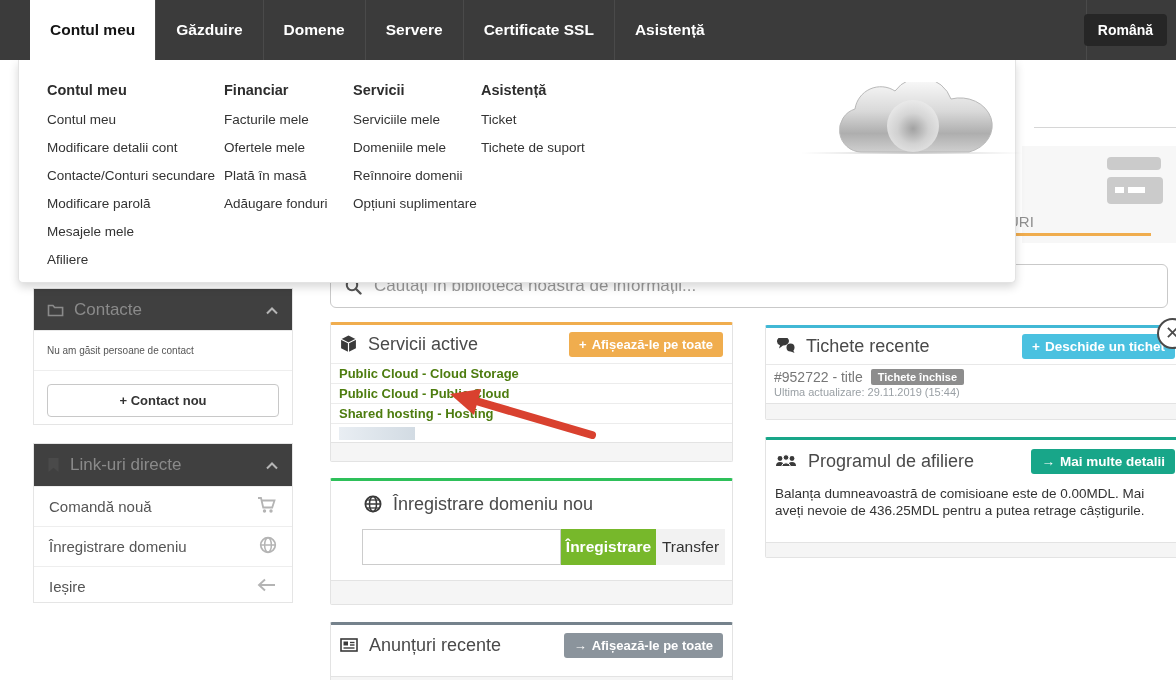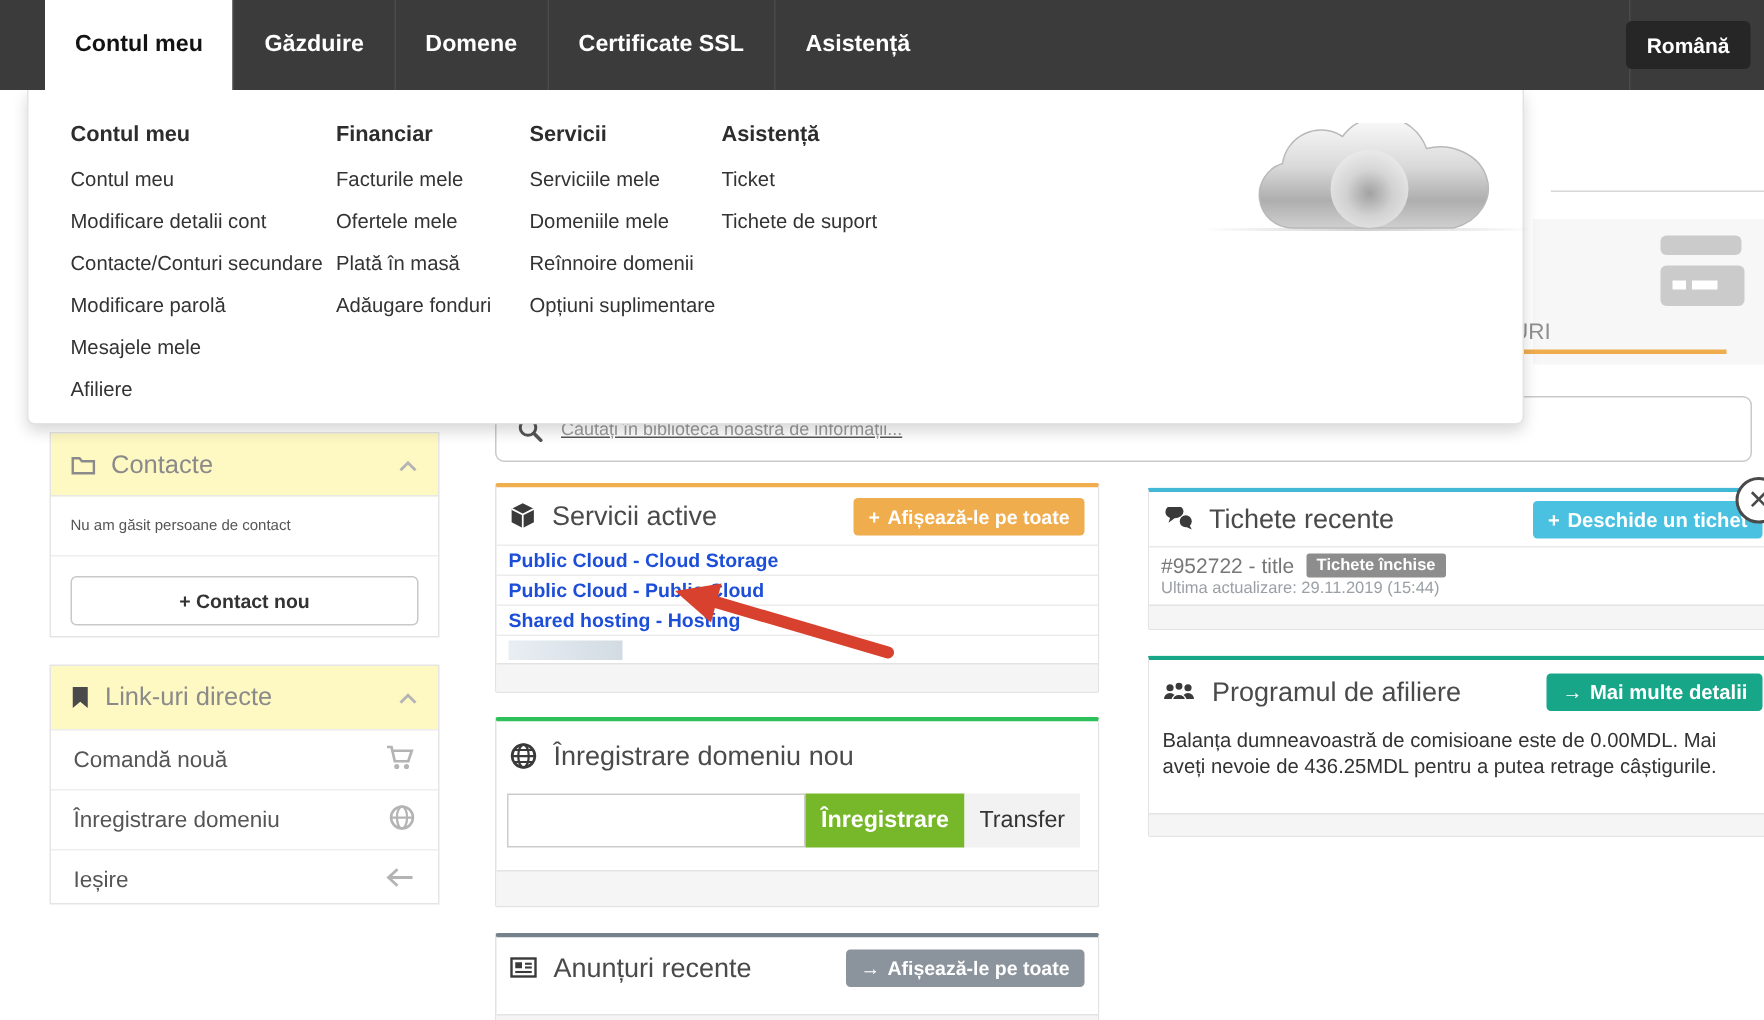--- a/index.html
+++ b/index.html
@@ -24,58 +24,58 @@
   .bg-panel { position:absolute; left:1022px; top:146px; width:154px; height:97px; background:#f7f7f7; z-index:1; }
   .cc-top { position:absolute; left:85px; top:11px; width:54px; height:13px; background:#cbcbcb; border-radius:4px; }
   .cc-card { position:absolute; left:85px; top:31px; width:56px; height:27px; background:#cbcbcb; border-radius:4px; }
   .cc-chip1 { position:absolute; left:8px; top:10px; width:9px; height:6px; background:#fff; }
   .cc-chip2 { position:absolute; left:21px; top:10px; width:17px; height:6px; background:#fff; }
   .bg-tab { position:absolute; left:1008px; top:213px; color:#8f8f8f; font-size:15px; z-index:1; }
   .bg-tab-underline { position:absolute; left:1012px; top:233px; width:139px; height:3px; background:#f0ad4e; z-index:1; }
 
   
   .search-bar { position:absolute; left:330px; top:264px; width:838px; height:44px; background:#fff; border:1px solid #c9c9c9; border-radius:6px; display:flex; align-items:center; padding:0 14px; gap:12px; z-index:2; }
-  .search-bar input { border:none; outline:none; flex:1; font-size:12px; color:#555; font-family:"Liberation Sans",sans-serif; background:transparent;text-decoration:underline; }
+  .search-bar input { border:none; outline:none; flex:1; font-size:17px; color:#555; font-family:"Liberation Sans",sans-serif; background:transparent; }
   .search-bar input::placeholder { color:#9a9a9a; opacity:1; }
 
   
   .dropdown { position:absolute; left:18px; top:60px; width:998px; height:223px; background:#fff; border:1px solid #e3e3e3; border-top:none; border-radius:0 0 5px 5px; box-shadow:0 4px 10px rgba(0,0,0,.16); z-index:5; }
   .dd-col { position:absolute; top:22px; }
   .dd-col-1 { left:28px; } .dd-col-2 { left:205px; } .dd-col-3 { left:334px; } .dd-col-4 { left:462px; }
   .dd-header { font-size:14.5px; font-weight:bold; color:#2d2d2d; margin-bottom:14px; }
   .dd-item { font-size:13.5px; color:#333; margin-bottom:13px; cursor:pointer; }
   .cloud-logo { position:absolute; left:812px; top:22px; width:162px; height:72px; }
   .cloud-floor { position:absolute; left:782px; top:92px; width:222px; height:2px; background:linear-gradient(90deg, rgba(0,0,0,0) 0%, rgba(0,0,0,.18) 50%, rgba(0,0,0,0) 100%); }
 
   
   .side-panel { position:absolute; left:33px; width:260px; background:#fff; border:1px solid #e5e5e5; z-index:2; }
-  .side-header { height:42px; background:#fef9c3; border-bottom:1px solid #e8e8e8; display:flex; align-items:center; gap:10px; padding:0 13px; color:#8a8a8a; font-size:17px; cursor:pointer; }
+  .side-header { height:42px; background:#404040; border-bottom:1px solid #e8e8e8; display:flex; align-items:center; gap:10px; padding:0 13px; color:#8a8a8a; font-size:17px; cursor:pointer; }
   .side-header .chev { margin-left:auto; color:#b5b5b5; }
   .side-empty { padding:14px 13px; font-size:10px; color:#555; border-bottom:1px solid #eee; }
   .contact-btn { margin:13px 13px 0; height:33px; line-height:31px; text-align:center; border:1px solid #c8c8c8; border-radius:4px; font-size:13px; color:#333; font-weight:bold; background:#fff; cursor:pointer; }
   .side-row { height:40px; display:flex; align-items:center; padding:0 15px; font-size:15px; color:#555; border-top:1px solid #eee; cursor:pointer; }
   .side-row .row-icon { margin-left:auto; color:#b4b4b4; }
 
   
   .panel { position:absolute; background:#fff; border:1px solid #e3e3e3; border-top-width:3px; border-radius:2px; z-index:2; }
   .panel-header { display:flex; align-items:center; padding:0 9px; }
   .panel-title { font-size:18px; color:#4a4a4a; margin-left:11px; }
   .panel-icon { color:#3a3a3a; display:flex; }
   .panel-btn { margin-left:auto; border-radius:3px; color:#fff; font-size:13px; font-weight:bold; padding:5px 10px; cursor:pointer; white-space:nowrap; display:flex; gap:5px; align-items:center; }
   .panel-footer { background:#f5f5f5; border-top:1px solid #e3e3e3; position:absolute; left:0; right:0; bottom:0; }
 
   .p-services { left:330px; top:322px; width:403px; height:140px; border-top-color:#f0ad4e; }
   .p-services .panel-header { height:38px; }
   .btn-orange { background:#f0ad4e; }
-  .svc-row { border-top:1px solid #ececec; height:20px; line-height:19px; padding-left:8px; font-size:13px; font-weight:bold; color:#1d4ed8; cursor:pointer; }
+  .svc-row { border-top:1px solid #ececec; height:20px; line-height:19px; padding-left:8px; font-size:13px; font-weight:bold; color:#4d7c0f; cursor:pointer; }
   .svc-blur-row { border-top:1px solid #ececec; height:19px; }
   .blur-blob { width:76px; height:13px; margin:3px 0 0 8px; background:linear-gradient(90deg,#e9eef3,#d2dbe3); }
   .p-services .panel-footer { height:19px; }
 
-  .p-domain { left:330px; top:478px; width:403px; height:127px; border-top-color:#2ec05a; }
+  .p-domain { left:330px; top:478px; width:403px; height:127px; border-top-color:#2ec05a;padding-left:24px; }
   .p-domain .panel-header { height:46px; }
   .domain-row { display:flex; margin:2px 7px 0; height:36px; }
   .domain-input { width:199px; border:1px solid #ccc; padding:0 10px; font-size:15px; outline:none; font-family:"Liberation Sans",sans-serif; }
   .btn-register { width:106px; background:#77b82b; color:#fff; font-weight:bold; font-size:15.5px; display:flex; align-items:center; justify-content:center; cursor:pointer; }
   .btn-transfer { width:77px; background:#f2f2f2; color:#333; font-size:15.5px; display:flex; align-items:center; justify-content:center; cursor:pointer; }
   .p-domain .panel-footer { height:24px; }
 
   .p-announce { left:330px; top:622px; width:403px; height:70px; border-top-color:#75828c; }
   .p-announce .panel-header { height:40px; }
   .btn-gray { background:#8b949c; }
@@ -351,18 +351,19 @@
     <path d="M30 70 a22 22 0 0 1 -6-43 a26 26 0 0 1 40-18 a32 32 0 0 1 56 8 a28 24 0 0 1 18 53 z" fill="url(#silver)" stroke="#b9b9b9" stroke-width="1"></path>
     <circle cx="82" cy="44" r="26" fill="url(#sheen)" opacity="0.85"></circle>
   </svg>
 </div>
 
 <div class="navbar">
   <div class="nav-tabs">
     <div class="nav-tab active">Contul meu</div>
     <div class="nav-tab">Găzduire</div>
     <div class="nav-tab">Domene</div>
+    <div class="nav-tab">Servere</div>
     <div class="nav-tab">Certificate SSL</div>
     <div class="nav-tab">Asistență</div>
   </div>
   <div class="nav-divider"></div>
   <div class="lang-btn">Română</div>
 </div>
 
 </body></html>

